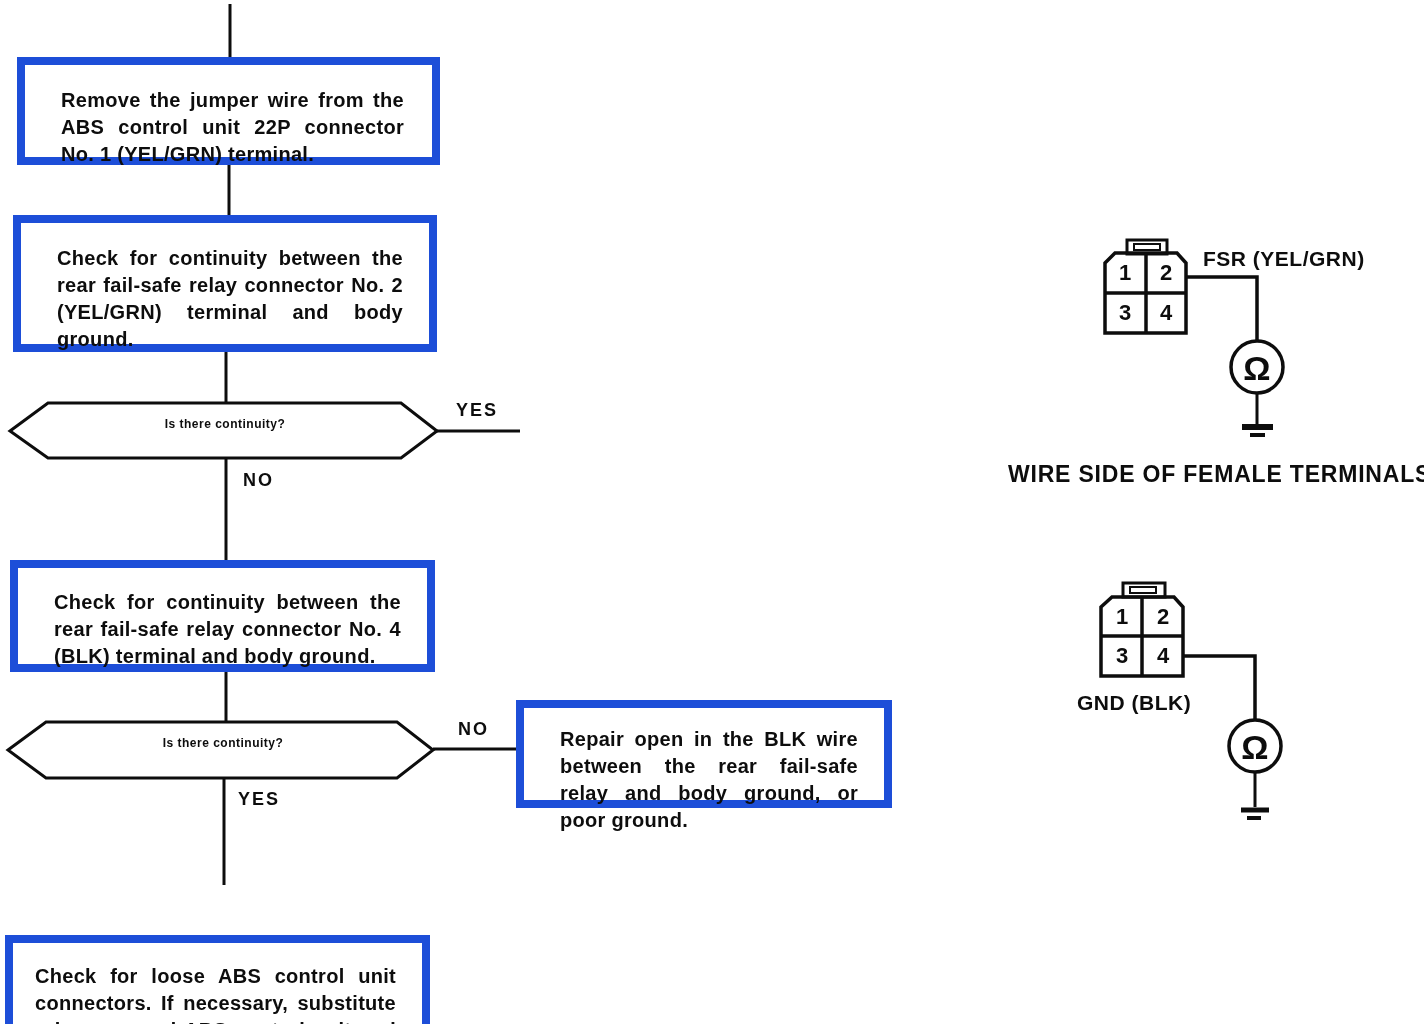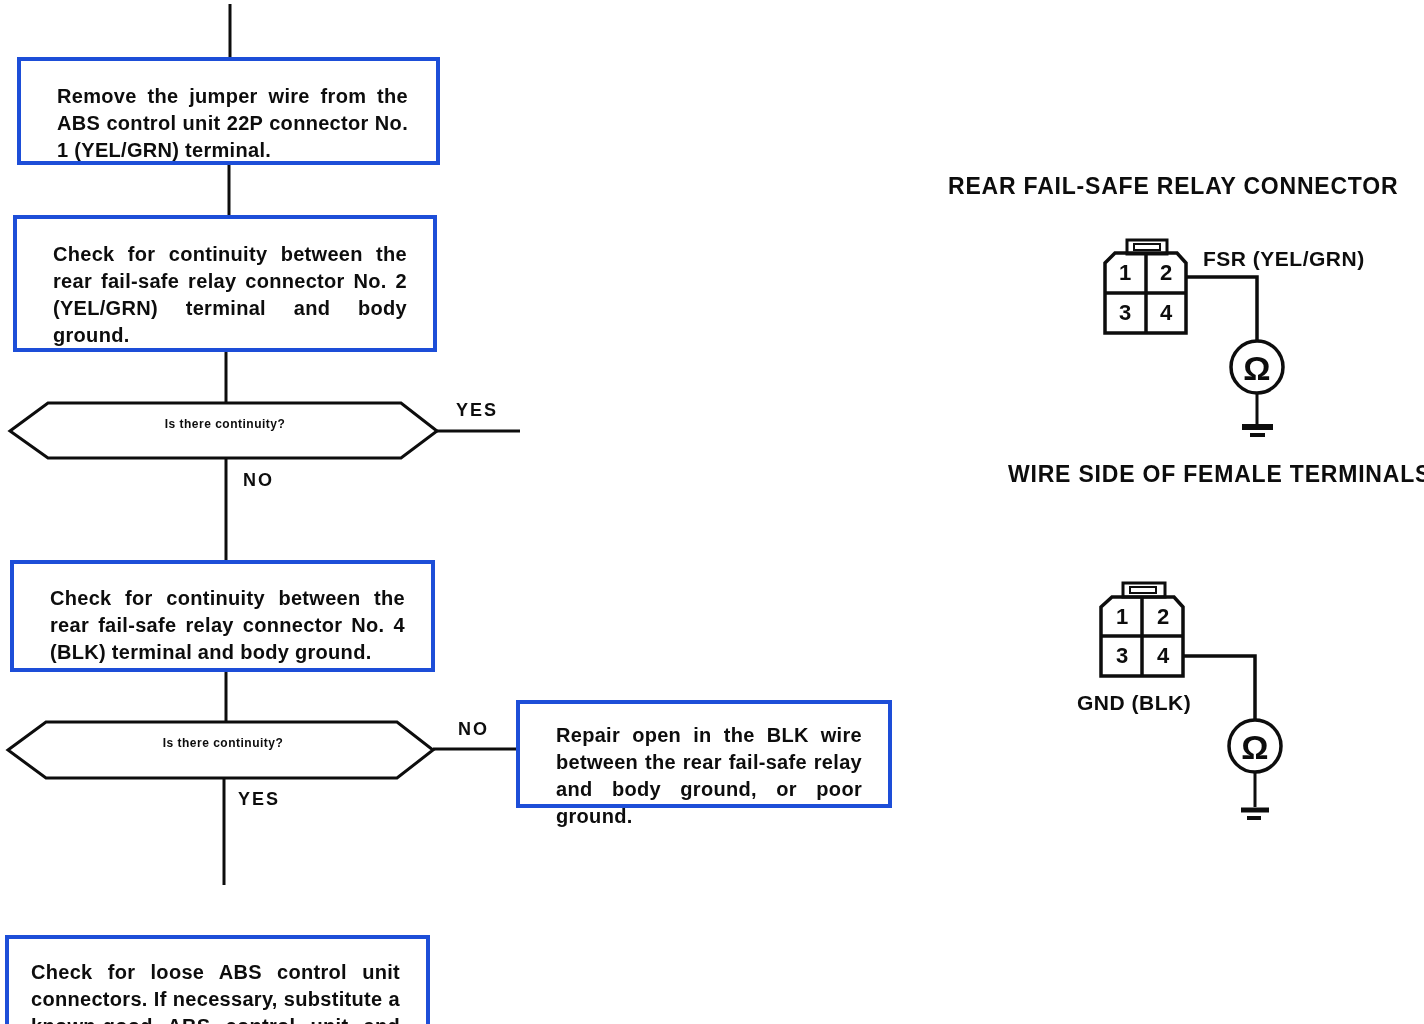--- a/index.html
+++ b/index.html
@@ -9,21 +9,21 @@
     height: 1024px;
     background: #ffffff;
     font-family: "Liberation Sans", sans-serif;
     color: #0d0d0d;
     overflow: hidden;
   }
   .art { position: absolute; left: 0; top: 0; }
   .stepbox {
     position: absolute;
     box-sizing: border-box;
-    border: 4px solid #1d4ed8;
+    border: 8px solid #1d4ed8;
     background: #ffffff;
     font-weight: bold;
     font-size: 20px;
     line-height: 27px;
     text-align: justify;
     letter-spacing: 0.3px;
   }
   .box-step1 { left: 17px;  top: 57px;  width: 423px; height: 108px; padding: 22px 28px 0 36px; }
   .box-step2 { left: 13px;  top: 215px; width: 424px; height: 137px; padding: 22px 26px 0 36px; }
   .box-step3 { left: 10px;  top: 560px; width: 425px; height: 112px; padding: 21px 26px 0 36px; }
@@ -169,21 +169,20 @@
   <div class="branch-label lbl-yes2">YES</div>
 
   <div class="stepbox box-repair2">
     <span>Repair open in the BLK wire between the rear fail-safe relay and body ground, or poor ground.</span>
   </div>
 
   <div class="stepbox box-step4">
     <span>Check for loose ABS control unit connectors. If necessary, substitute a known-good ABS control unit and recheck.</span>
   </div>
 
-  <div class="panel-title">REAR FAIL-SAFE RELAY CONNECTOR</div>
   <div class="panel-caption">WIRE SIDE OF FEMALE TERMINALS</div>
 
   <div class="wire-label lbl-fsr">FSR (YEL/GRN)</div>
   <div class="wire-label lbl-gnd">GND (BLK)</div>
 
   <div class="terminal-num t1a">1</div>
   <div class="terminal-num t2a">2</div>
   <div class="terminal-num t3a">3</div>
   <div class="terminal-num t4a">4</div>
 

